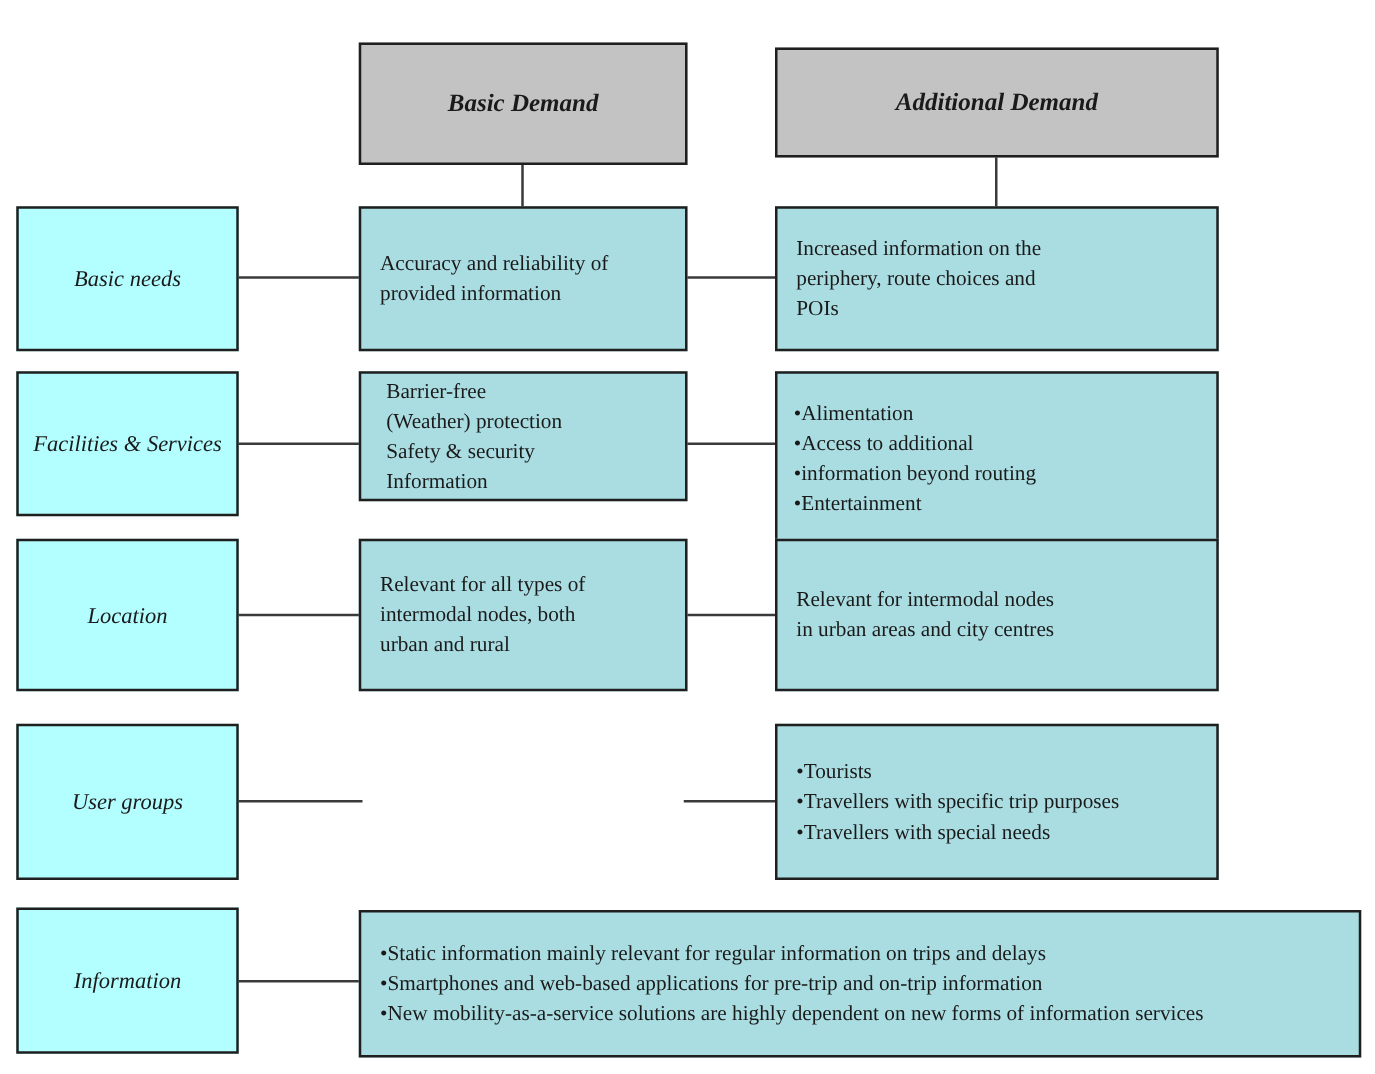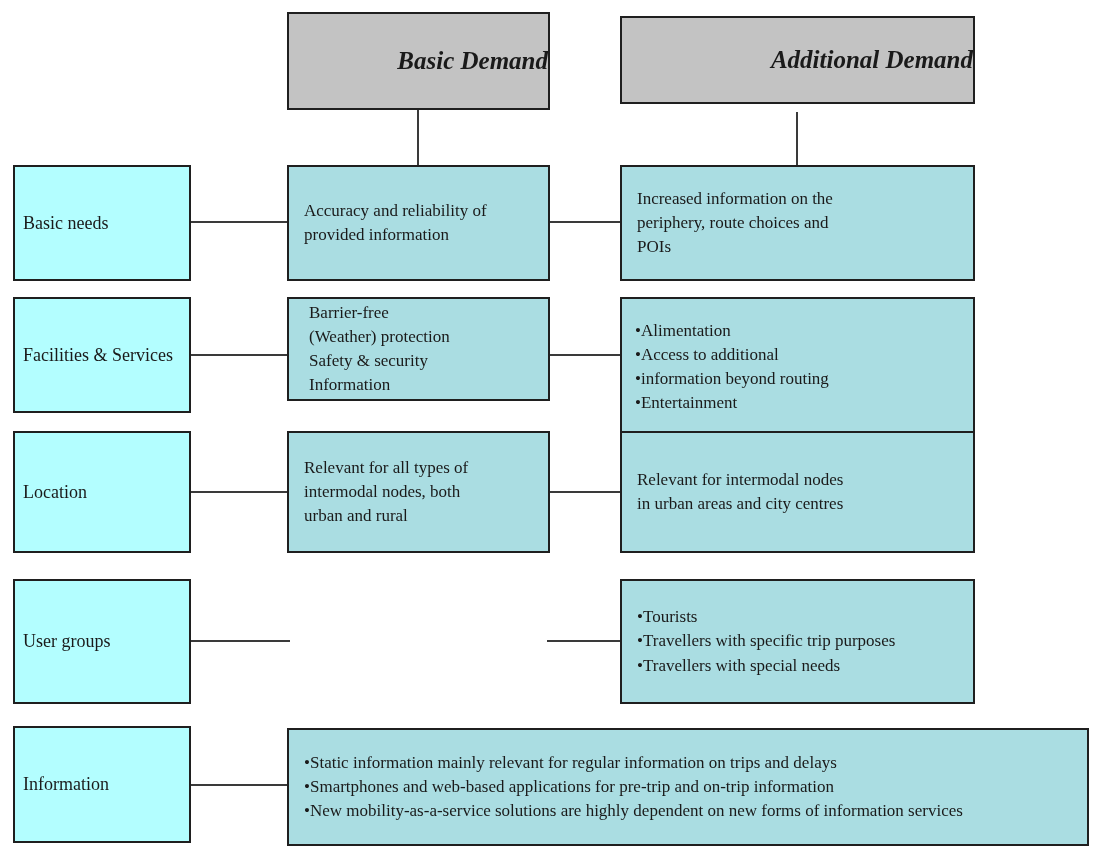--- a/index.html
+++ b/index.html
@@ -23,28 +23,31 @@
   .box {
     position: absolute;
     box-sizing: border-box;
     border: 2px solid var(--border);
     display: flex;
     align-items: center;
     z-index: 2;
   }
   .header-box {
     background: var(--header-fill);
-    justify-content: flex-end;
+    justify-content: center;
     font-weight: bold;
     font-style: italic;
-    font-size: 25px;
+    font-size: 20px;
     text-align: center;
+    margin-top: 22px;
   }
   .category-box {
     background: var(--category-fill);
+    justify-content: center;
+    font-style: italic;
     font-size: 18px;
     text-align: center;
     padding: 4px 8px;
   }
   .content-box {
     background: var(--content-fill);
     font-size: 17px;
     padding: 8px 10px 8px 15px;
   }
   .content-box .txt {

